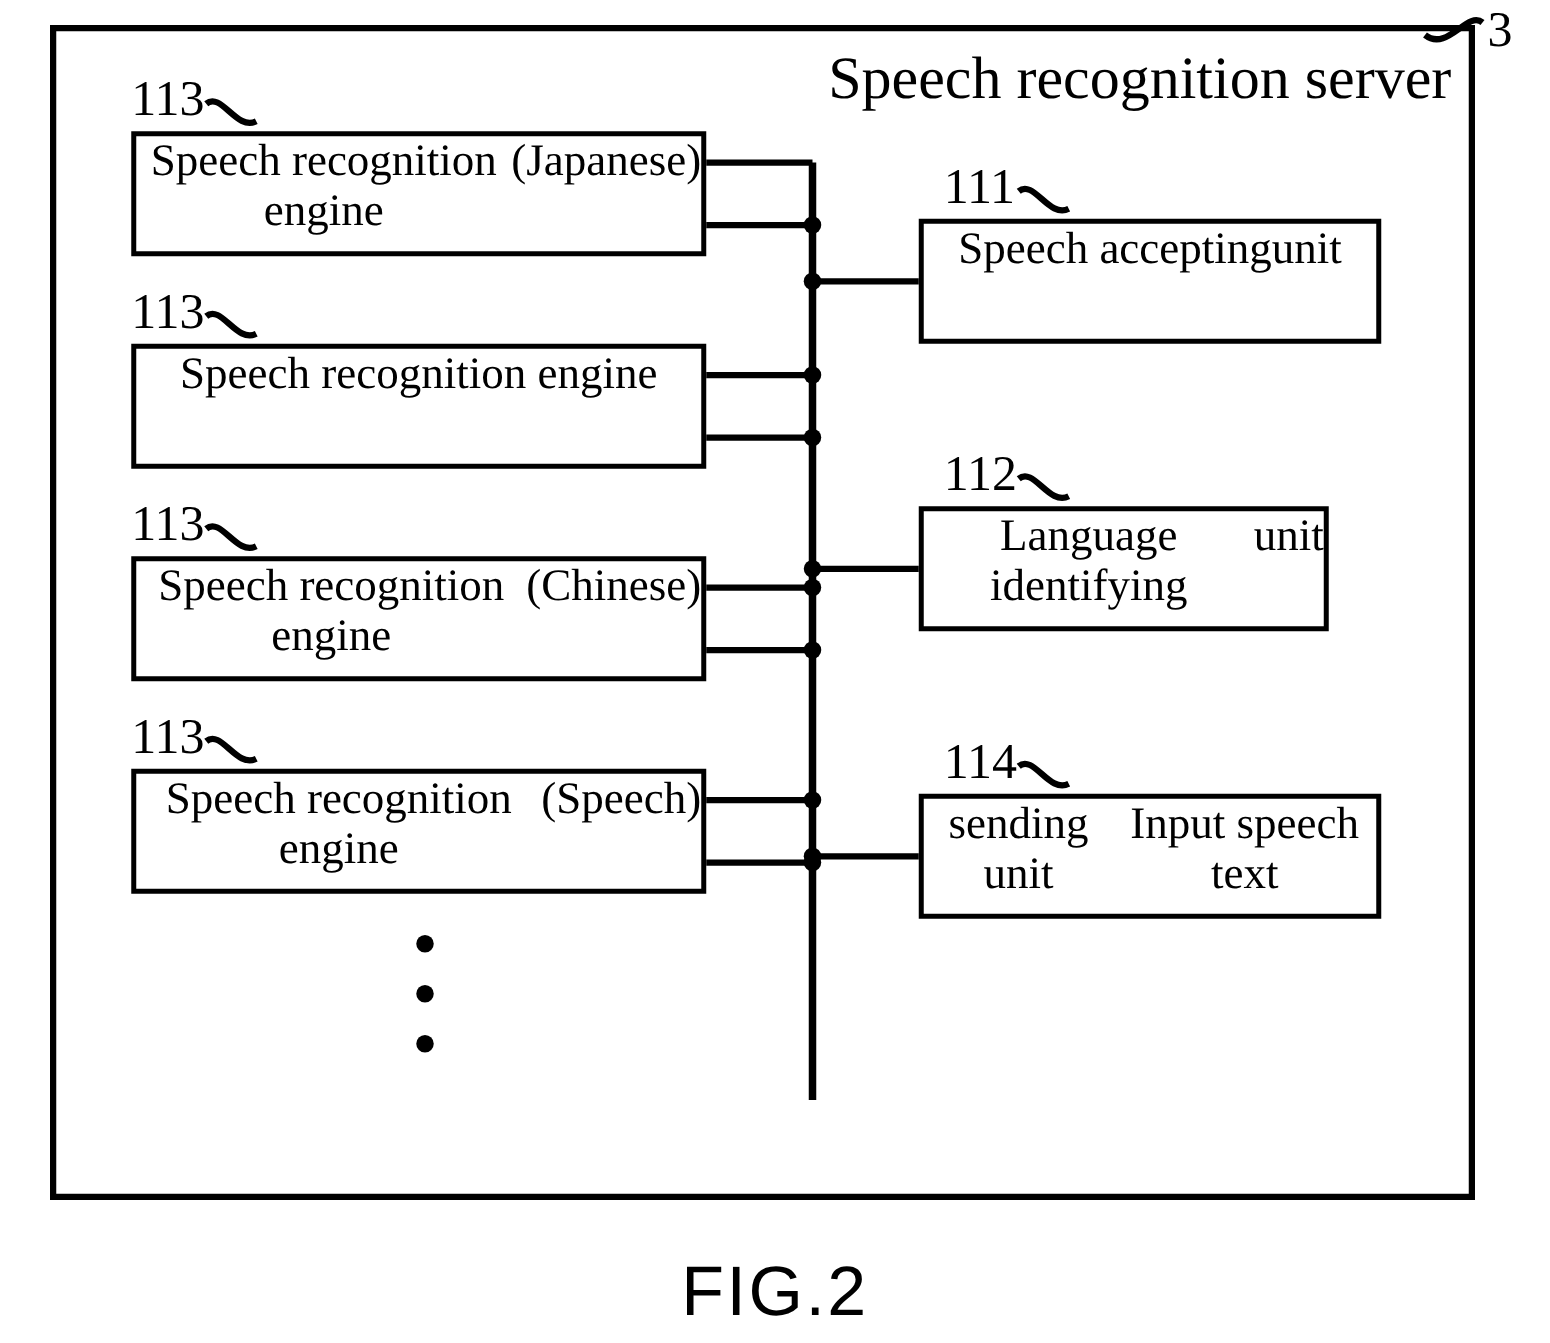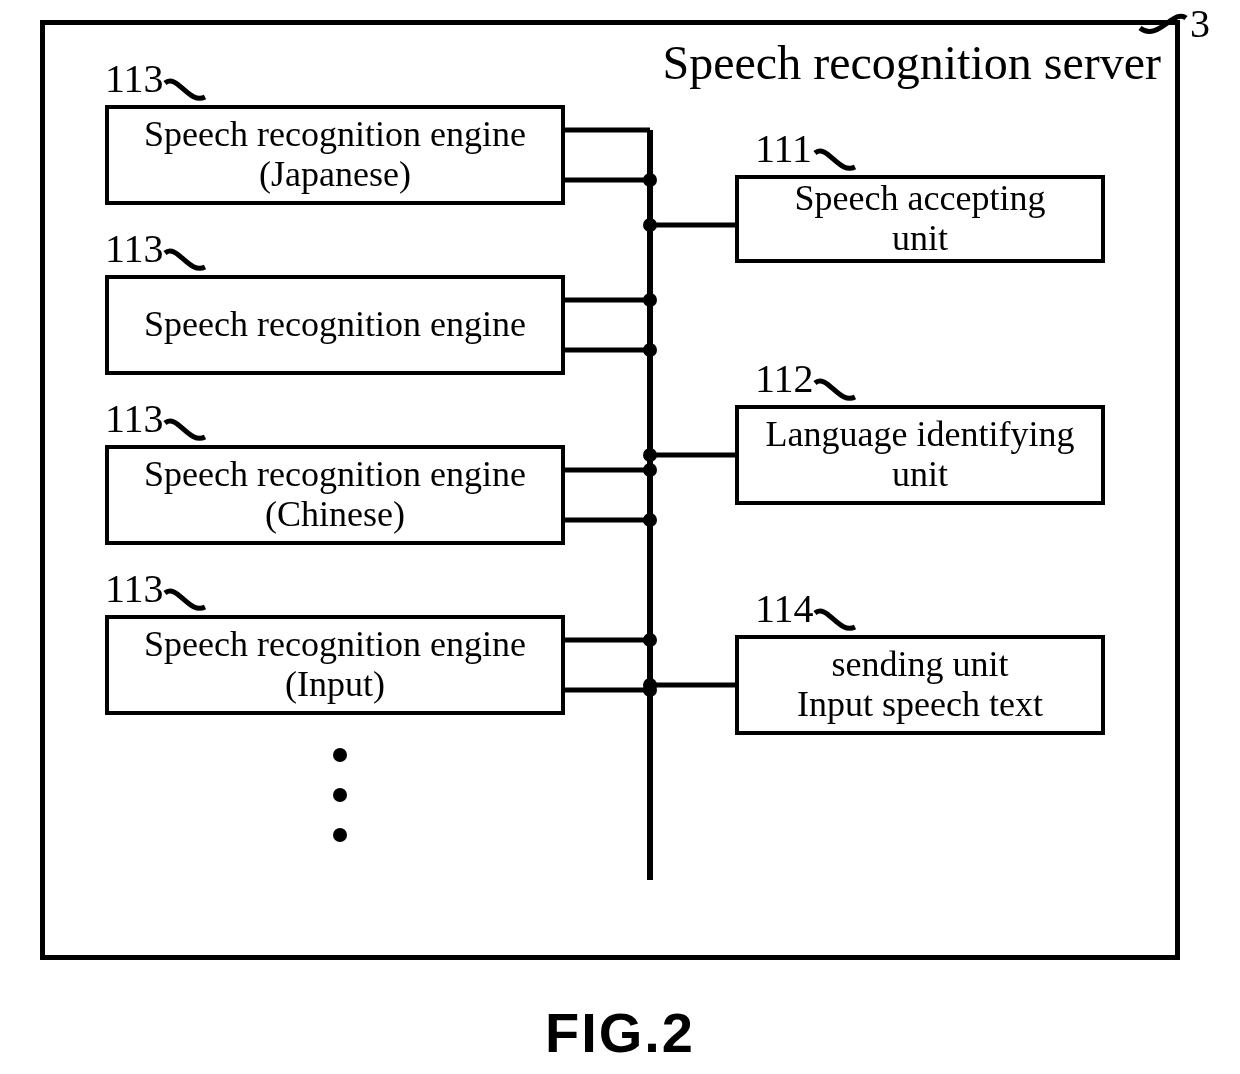--- a/index.html
+++ b/index.html
@@ -35,38 +35,38 @@
   }
   
   .box{
     position:absolute;
     border:4px solid #000;
     box-sizing:border-box;
     text-align:center;
     font-size:36px;
     line-height:1.1;
     display:flex;
-    flex-direction:column;
+    flex-direction:row;
     justify-content:center;
     background:#fff;
   }
   .lbl{
     position:absolute;
     font-size:40px;
   }
   
   .leader{position:absolute;}
   .fig-caption{
     position:absolute;
     left:0;
     top:1000px;
     width:1240px;
     text-align:center;
     font-family:Arial,Helvetica,sans-serif;
-    font-weight:700;
+    font-weight:400;
     font-size:56px;
     letter-spacing:2px;
   }
   svg{overflow:visible;}
   line,polyline,path{stroke:#000;stroke-width:5;fill:none;}
   circle{fill:#000;}
   line.thick,polyline.thick{stroke-width:6;}
 </style>
 </head>
 <body>
@@ -96,37 +96,37 @@
   <span>Speech recognition engine</span>
   <span>(Chinese)</span>
 </div>
 <span class="lbl" style="left:105px;top:395px;">113</span>
 <svg class="leader" style="left:165px;top:415px;" width="60" height="40">
     <path d="M0,8 C12,-2 24,30 40,22"></path>
   </svg>
 
 <div class="box" id="eng3" style="left:105px;top:615px;width:460px;height:100px;">
   <span>Speech recognition engine</span>
-  <span>(Input)</span>
+  <span>(Speech)</span>
 </div>
 <span class="lbl" style="left:105px;top:565px;">113</span>
 <svg class="leader" style="left:165px;top:585px;" width="60" height="40">
     <path d="M0,8 C12,-2 24,30 40,22"></path>
   </svg>
 
-<div class="box" id="u111" style="left:735px;top:175px;width:370px;height:88px;">
+<div class="box" id="u111" style="left:735px;top:175px;width:370px;height:100px;">
   <span>Speech accepting</span>
   <span>unit</span>
 </div>
 <span class="lbl" style="left:755px;top:125px;">111</span>
 <svg class="leader" style="left:815px;top:145px;" width="60" height="40">
     <path d="M0,8 C12,-2 24,30 40,22"></path>
   </svg>
 
-<div class="box" id="u112" style="left:735px;top:405px;width:370px;height:100px;">
+<div class="box" id="u112" style="left:735px;top:405px;width:328px;height:100px;">
   <span>Language identifying</span>
   <span>unit</span>
 </div>
 <span class="lbl" style="left:755px;top:355px;">112</span>
 <svg class="leader" style="left:815px;top:375px;" width="60" height="40">
     <path d="M0,8 C12,-2 24,30 40,22"></path>
   </svg>
 
 <div class="box" id="u114" style="left:735px;top:635px;width:370px;height:100px;">
   <span>sending unit</span>

